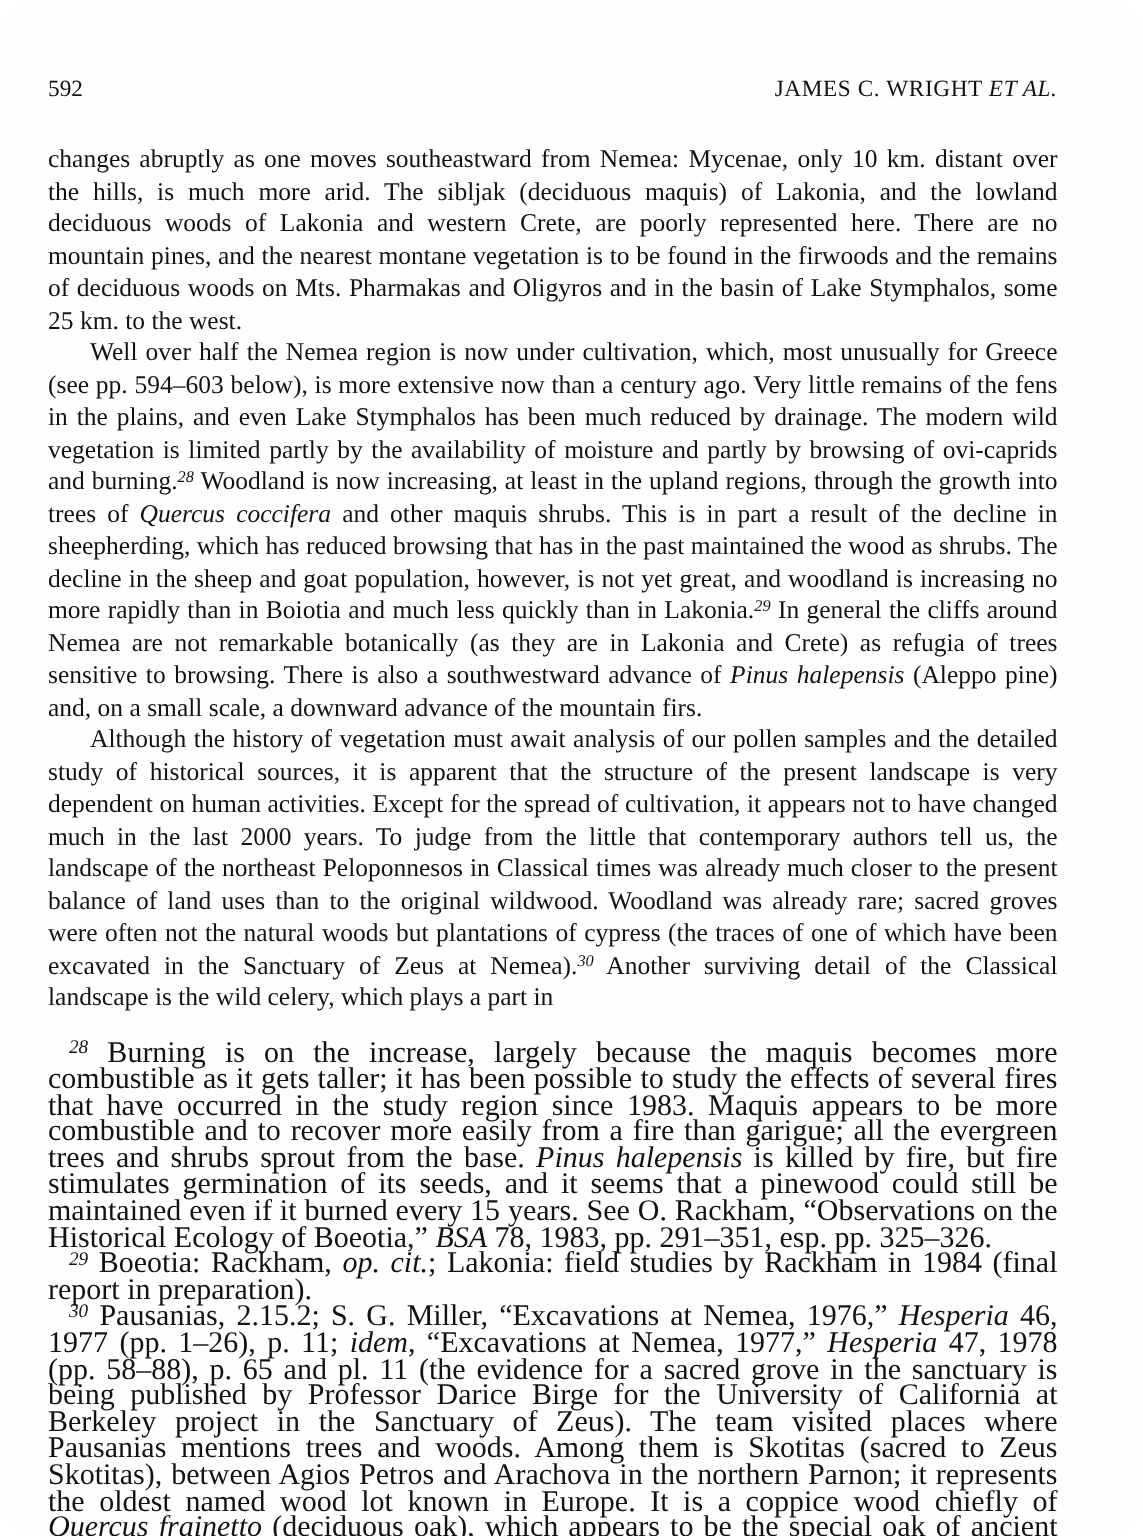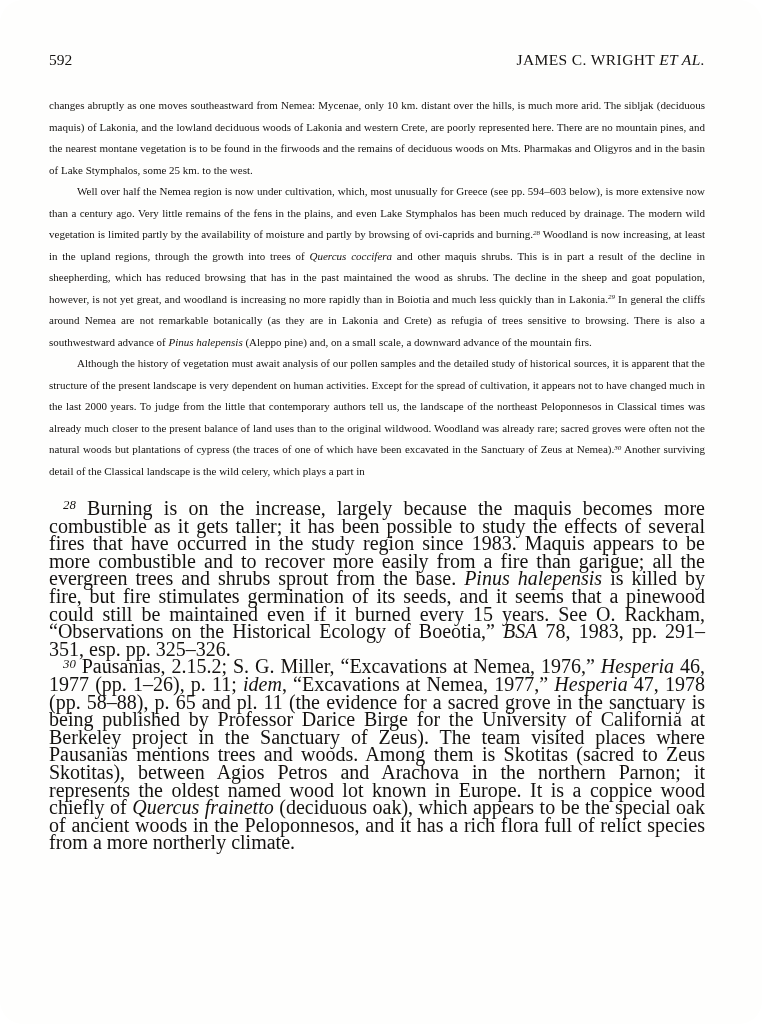--- a/index.html
+++ b/index.html
@@ -8,21 +8,21 @@
     background: #ffffff;
   }
   .page {
     position: relative;
     width: 762px;
     height: 1024px;
     box-sizing: border-box;
     background: #fefefd;
     color: #141210;
     font-family: "Liberation Serif", "DejaVu Serif", serif;
-    padding: 50px 57px 0 49px;
+    padding: 50px 57px 0 32px;
     overflow: hidden;
     border-radius: 23px;
   }
   .running-header {
     position: relative;
     height: 20px;
     font-size: 15.5px;
     line-height: 20px;
   }
   .page-num {
@@ -30,21 +30,21 @@
     left: 0;
     top: 0;
   }
   .running-head-title {
     display: block;
     text-align: right;
     letter-spacing: 0.4px;
   }
   .body-text {
     margin-top: 25px;
-    font-size: 11px;
+    font-size: 17px;
     line-height: 21.5px;
     text-align: justify;
   }
   .body-text p {
     margin: 0;
   }
   .body-text p.indent {
     text-indent: 28px;
   }
   sup {
@@ -78,16 +78,17 @@
   </header>
 
   <main class="body-text">
     <p>changes abruptly as one moves southeastward from Nemea: Mycenae, only 10 km. distant over the hills, is much more arid. The sibljak (deciduous maquis) of Lakonia, and the lowland deciduous woods of Lakonia and western Crete, are poorly represented here. There are no mountain pines, and the nearest montane vegetation is to be found in the firwoods and the remains of deciduous woods on Mts. Pharmakas and Oligyros and in the basin of Lake Stymphalos, some 25 km. to the west.</p>
     <p class="indent">Well over half the Nemea region is now under cultivation, which, most unusually for Greece (see pp. 594–603 below), is more extensive now than a century ago. Very little remains of the fens in the plains, and even Lake Stymphalos has been much reduced by drainage. The modern wild vegetation is limited partly by the availability of moisture and partly by browsing of ovi-caprids and burning.<sup>28</sup> Woodland is now increasing, at least in the upland regions, through the growth into trees of <i>Quercus coccifera</i> and other maquis shrubs. This is in part a result of the decline in sheepherding, which has reduced browsing that has in the past maintained the wood as shrubs. The decline in the sheep and goat population, however, is not yet great, and woodland is increasing no more rapidly than in Boiotia and much less quickly than in Lakonia.<sup>29</sup> In general the cliffs around Nemea are not remarkable botanically (as they are in Lakonia and Crete) as refugia of trees sensitive to browsing. There is also a southwestward advance of <i>Pinus halepensis</i> (Aleppo pine) and, on a small scale, a downward advance of the mountain firs.</p>
     <p class="indent">Although the history of vegetation must await analysis of our pollen samples and the detailed study of historical sources, it is apparent that the structure of the present landscape is very dependent on human activities. Except for the spread of cultivation, it appears not to have changed much in the last 2000 years. To judge from the little that contemporary authors tell us, the landscape of the northeast Peloponnesos in Classical times was already much closer to the present balance of land uses than to the original wildwood. Woodland was already rare; sacred groves were often not the natural woods but plantations of cypress (the traces of one of which have been excavated in the Sanctuary of Zeus at Nemea).<sup>30</sup> Another surviving detail of the Classical landscape is the wild celery, which plays a part in</p>
   </main>
 
   <section class="footnotes">
     <p><sup>28</sup> Burning is on the increase, largely because the maquis becomes more combustible as it gets taller; it has been possible to study the effects of several fires that have occurred in the study region since 1983. Maquis appears to be more combustible and to recover more easily from a fire than garigue; all the evergreen trees and shrubs sprout from the base. <i>Pinus halepensis</i> is killed by fire, but fire stimulates germination of its seeds, and it seems that a pinewood could still be maintained even if it burned every 15 years. See O. Rackham, “Observations on the Historical Ecology of Boeotia,” <i>BSA</i> 78, 1983, pp. 291–351, esp. pp. 325–326.</p>
+    <p><sup>29</sup> Boeotia: Rackham, <i>op. cit.</i>; Lakonia: field studies by Rackham in 1984 (final report in preparation).</p>
     <p><sup>30</sup> Pausanias, 2.15.2; S. G. Miller, “Excavations at Nemea, 1976,” <i>Hesperia</i> 46, 1977 (pp. 1–26), p. 11; <i>idem</i>, “Excavations at Nemea, 1977,” <i>Hesperia</i> 47, 1978 (pp. 58–88), p. 65 and pl. 11 (the evidence for a sacred grove in the sanctuary is being published by Professor Darice Birge for the University of California at Berkeley project in the Sanctuary of Zeus). The team visited places where Pausanias mentions trees and woods. Among them is Skotitas (sacred to Zeus Skotitas), between Agios Petros and Arachova in the northern Parnon; it represents the oldest named wood lot known in Europe. It is a coppice wood chiefly of <i>Quercus frainetto</i> (deciduous oak), which appears to be the special oak of ancient woods in the Peloponnesos, and it has a rich flora full of relict species from a more northerly climate.</p>
   </section>
 
 </div>
 
 </body></html>

